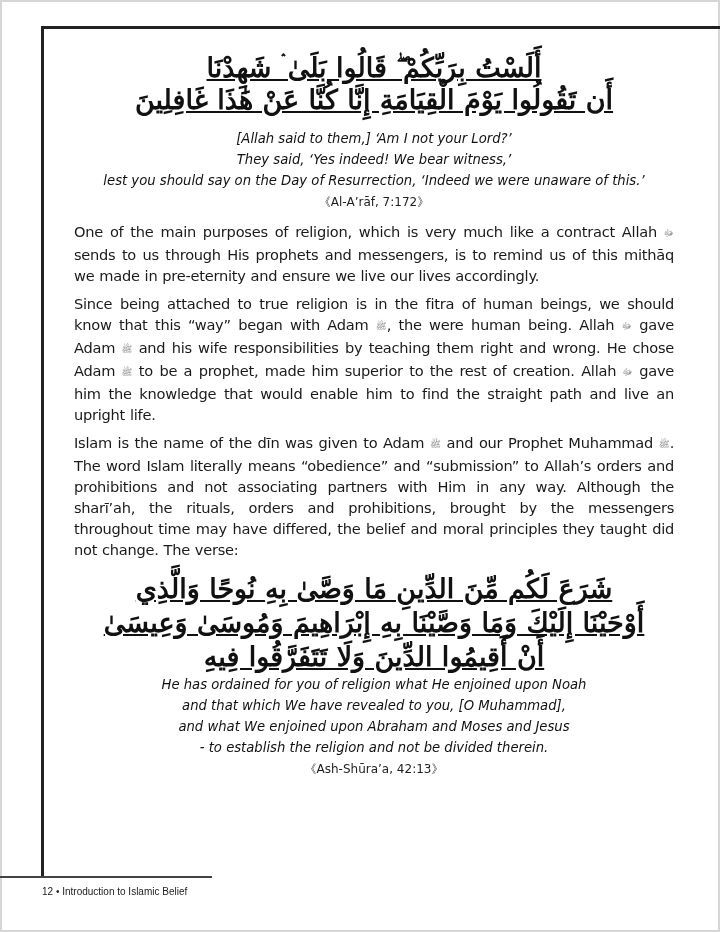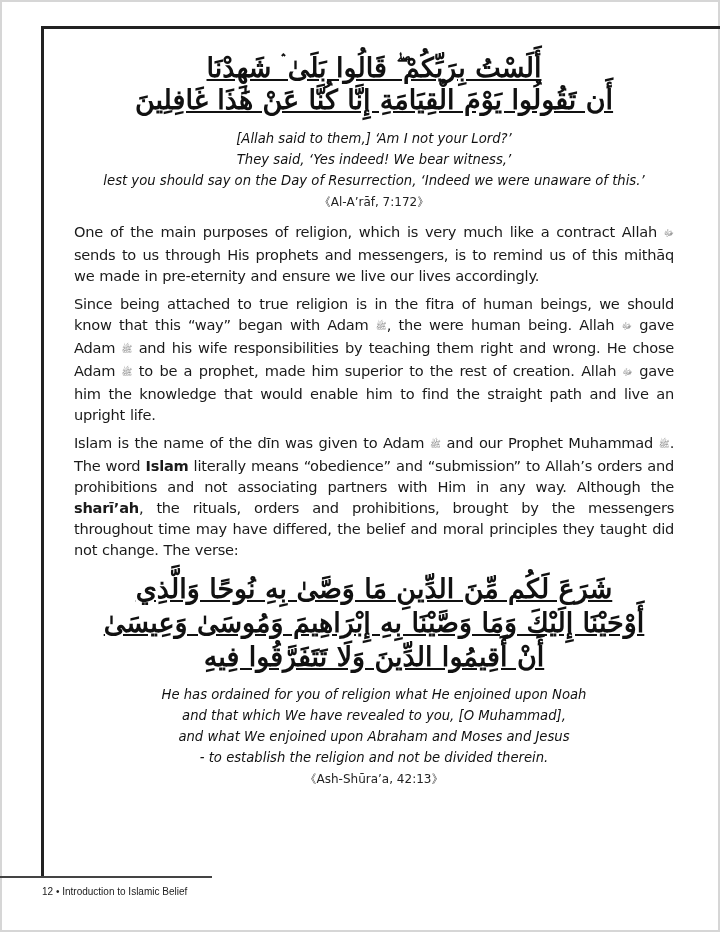--- a/index.html
+++ b/index.html
@@ -88,30 +88,30 @@
     .para-1 { margin-top: 11px !important; }
     .honorific {
       display: inline-block;
       font-size: 9px;
       color: #777;
       vertical-align: 1px;
       font-family: "DejaVu Serif", serif;
     }
     .arabic-block-2 { margin-top: 12px; }
     .arabic-block-2 .arabic-line { line-height: 34px; }
-    .translation-2 { margin-top: 10px; }
+    .translation-2 { }
     .footer {
       position: absolute;
       left: 42px;
       top: 886px;
       font-size: 10px;
       color: #222;
       font-family: "Liberation Sans", sans-serif;
     }
-    b { font-weight: bold; }
+    b { font-weight: normal; }
   </style>
 </head>
 <body>
 
 <div class="outer-border"></div>
 <div class="frame-top"></div>
 <div class="frame-left"></div>
 <div class="frame-bottom"></div>
 
 <div class="page-content">

